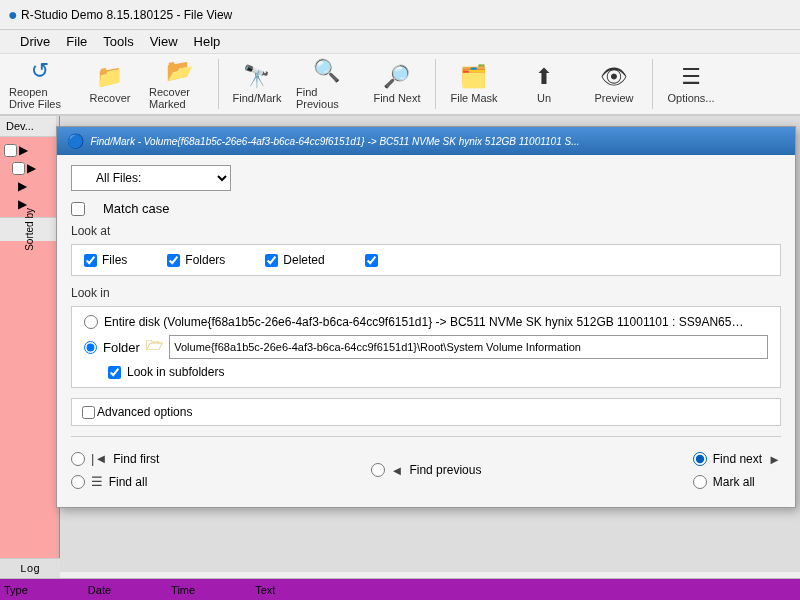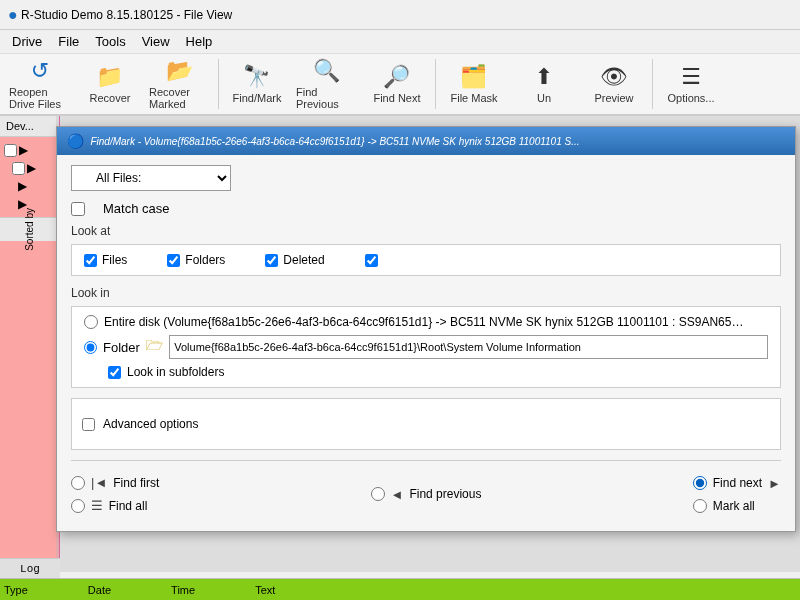--- a/index.html
+++ b/index.html
@@ -23,21 +23,21 @@
       border-bottom: 1px solid #ccc;
       font-size: 12px;
     }
 
     
     .menu-bar {
       background: #f0f0f0;
       height: 24px;
       display: flex;
       align-items: center;
-      padding: 0 4px;
+      padding: 0 12px;
       border-bottom: 1px solid #ddd;
       font-size: 13px;
     }
     .menu-bar .menu-item {
       padding: 2px 8px;
       cursor: pointer;
     }
 
     
     .toolbar {
@@ -255,24 +255,24 @@
       align-items: center;
       gap: 6px;
       font-size: 12px;
       padding-left: 24px;
     }
 
     
     .advanced-options-row {
       display: flex;
       align-items: center;
-      gap: 8px;
+      gap: 2px;
       font-size: 12px;
       border: 1px solid #ccc;
-      padding: 18px 10px;
+      padding: 6px 10px;
       background: white;
     }
 
     
     .divider {
       border: none;
       border-top: 1px solid #ccc;
       margin: 10px 0;
     }
 
@@ -518,21 +518,21 @@
               <input type="radio" name="findAction" id="markAll" style="">
               <label for="markAll">Mark all</label>
             </div>
           </div>
         </div>
 
       </div>
     </div>
   </div>
 
-  <div class="bottom-bar" style="position:absolute; bottom:0; left:0; right:0; height:22px; background:#84cc16; border-top:1px solid #bbb; display:flex; align-items:center; padding:4px 4px; gap:60px; font-size:11px;">
+  <div class="bottom-bar" style="position:absolute; bottom:0; left:0; right:0; height:22px; background:#a21caf; border-top:1px solid #bbb; display:flex; align-items:center; padding:4px 4px; gap:60px; font-size:11px;">
     <span>Type</span>
     <span>Date</span>
     <span>Time</span>
     <span>Text</span>
   </div>
 </div>
 
 <div style="position:absolute; bottom:22px; left:0; width:60px; background:#e0e0e0; height:20px; display:flex; align-items:center; justify-content:center; border-top:1px solid #ccc; font-size:11px; z-index:10;font-family:Liberation Mono, monospace;">
   <span>Log</span>
 </div>

